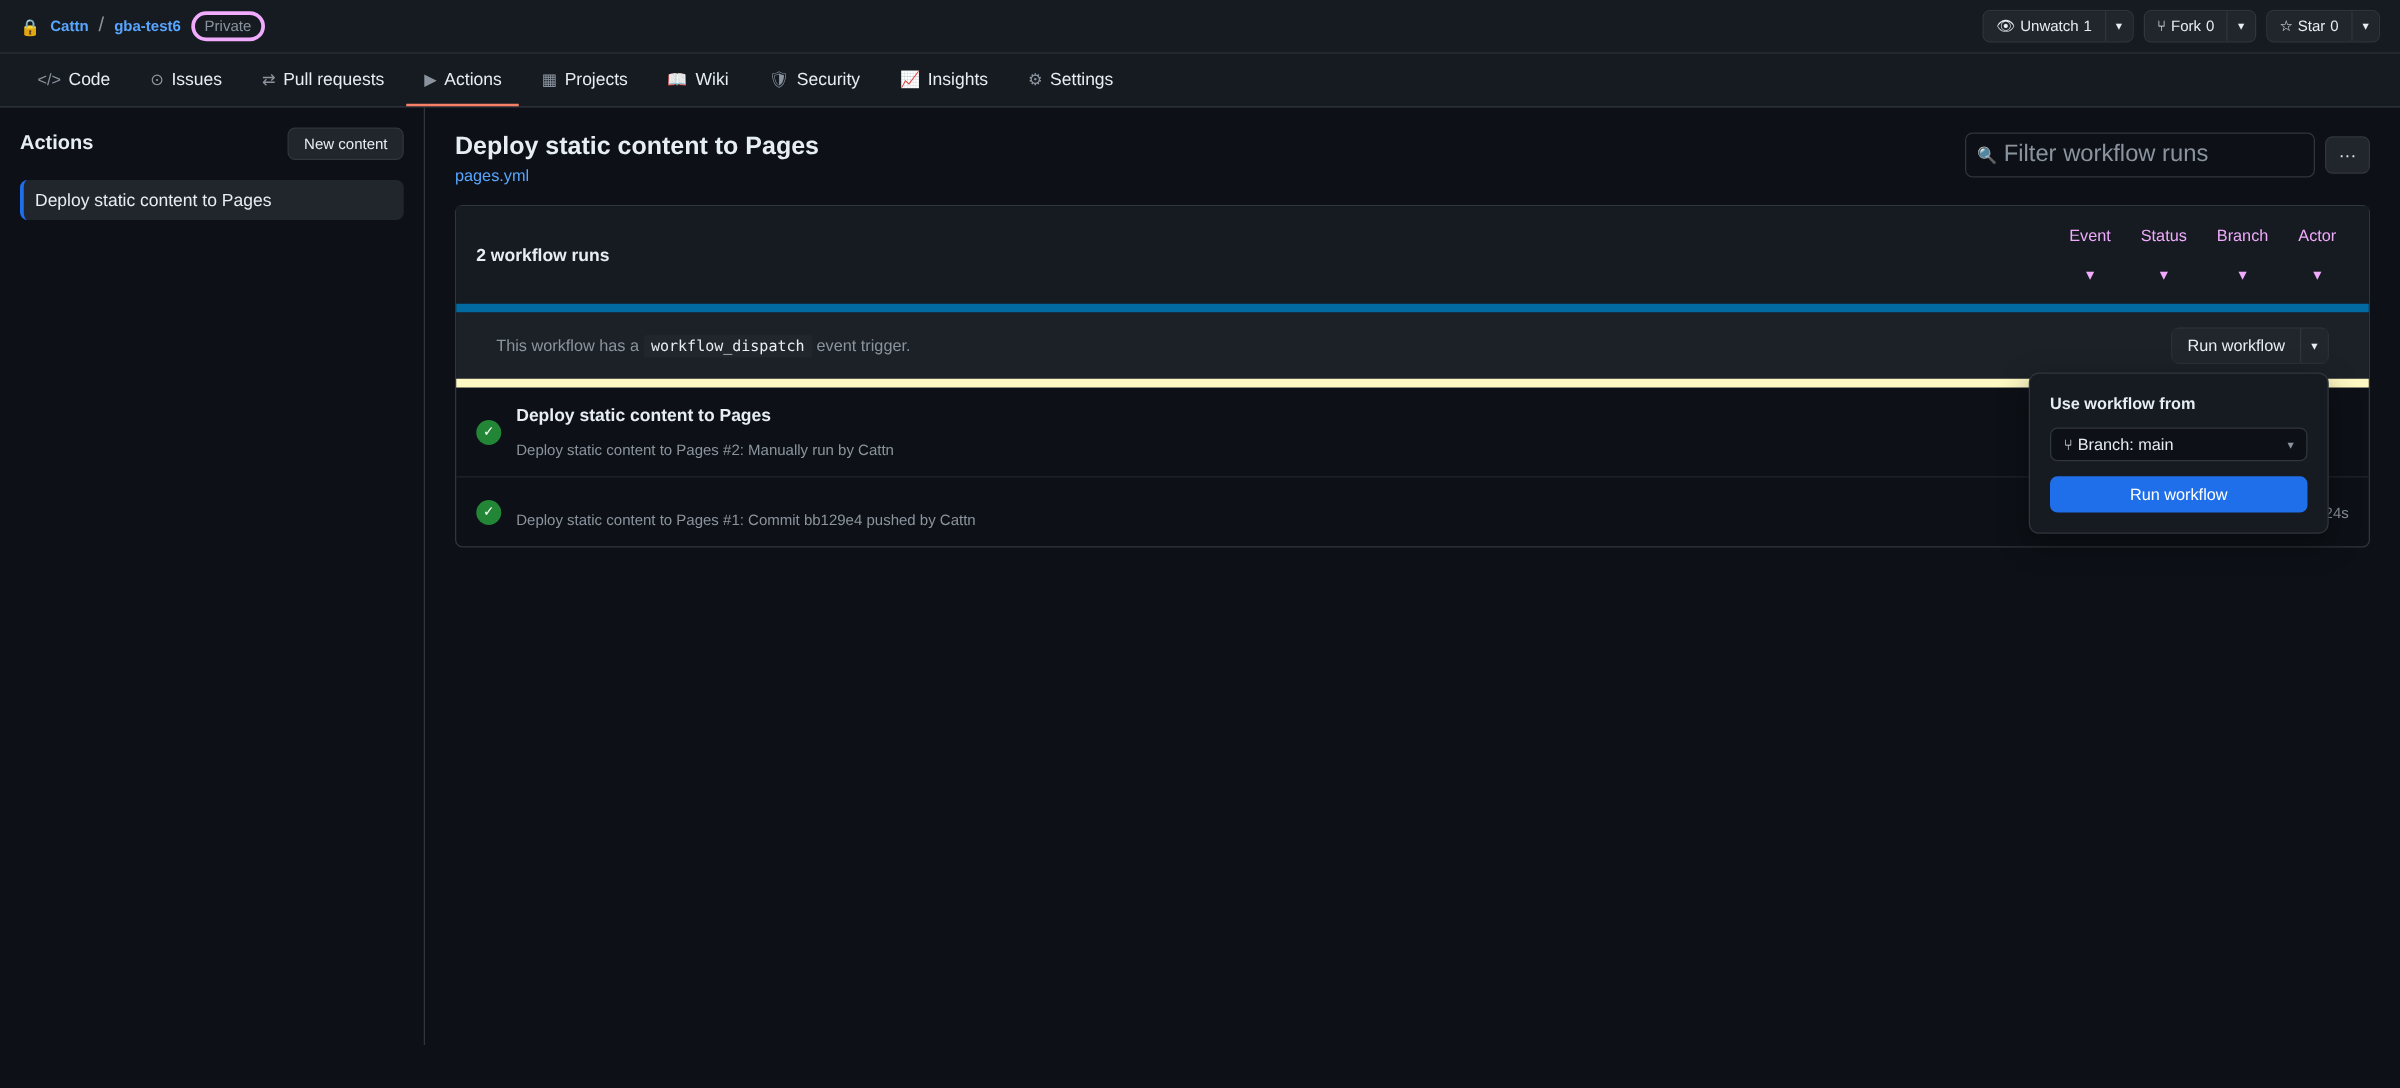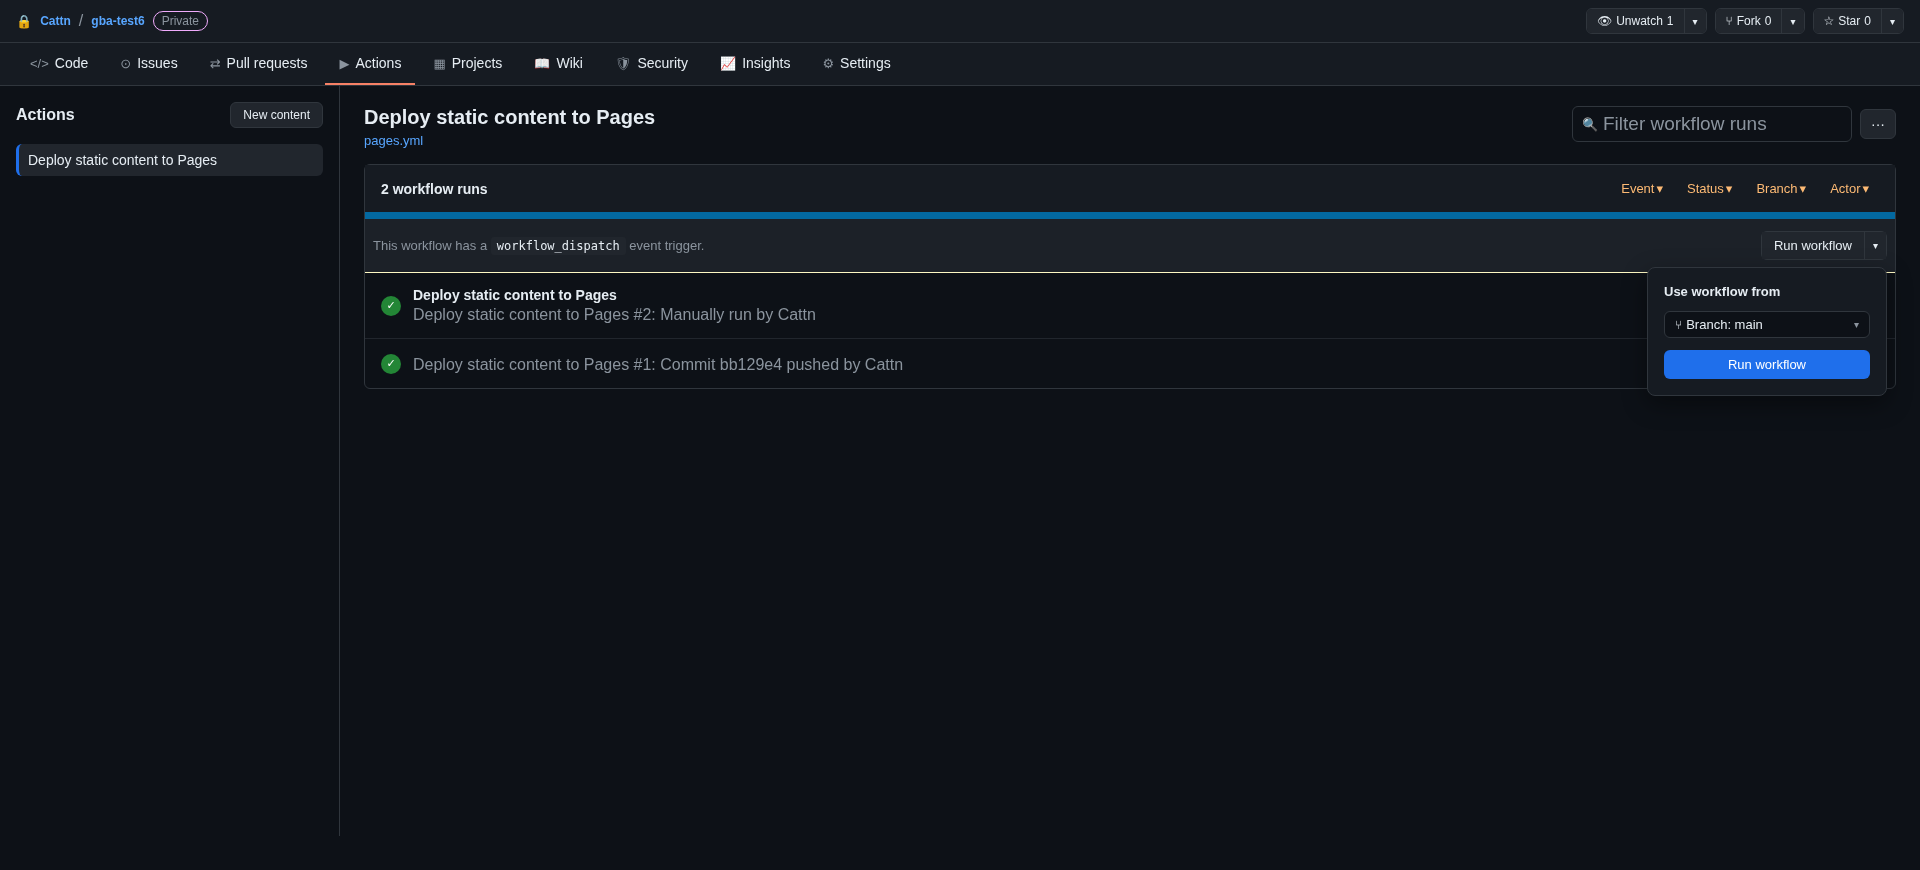--- a/index.html
+++ b/index.html
@@ -26,21 +26,21 @@
       gap: 8px;
     }
     .lock-icon { color: #8b949e; font-size: 13px; }
     .repo-link {
       color: #58a6ff;
       font-size: 12px;
       font-weight: 600;
       text-decoration: none;
     }
     .private-badge {
-      border: 1px solid #f0abfc;
+      border: 3px solid #f0abfc;
       border-radius: 20px;
       padding: 2px 8px;
       font-size: 12px;
       color: #8b949e;
     }
     .topbar-right {
       display: flex;
       align-items: center;
       gap: 8px;
     }
@@ -223,37 +223,38 @@
       color: #e6edf3;
     }
     .runs-filters {
       display: flex;
       align-items: center;
       gap: 4px;
     }
     .filter-btn {
       background: transparent;
       border: none;
-      color: #fdba74;
+      color: #f0abfc;
       padding: 4px 10px;
       font-size: 13px;
       cursor: pointer;
       display: flex;
       align-items: center;
-      gap: 2px;
+      gap: 16px;
+      flex-direction: column;
     }
 
     
     .trigger-banner {
       display: flex;
       align-items: center;
       justify-content: space-between;
-      padding: 12px 8px;
+      padding: 12px 32px;
       background: #1c2128;
-      border-bottom: 1px solid #fef9c3;
+      border-bottom: 7px solid #fef9c3;
     }
     .trigger-text {
       color: #8b949e;
       font-size: 13px;
     }
     .trigger-text code {
       background: #21262d;
       border-radius: 3px;
       padding: 2px 6px;
       font-family: 'SFMono-Regular', Consolas, monospace;
@@ -356,23 +357,23 @@
       font-size: 11px;
       flex-shrink: 0;
     }
     .run-info { flex: 1; }
     .run-title {
       font-weight: 600;
       color: #e6edf3;
       font-size: 14px;
     }
     .run-meta {
-      font-size: 16px;
+      font-size: 12px;
       color: #8b949e;
-      margin-top: 3px;
+      margin-top: 13px;
     }
     .main-badge {
       background: #388bfd33;
       color: #58a6ff;
       border: 1px solid #1f6feb55;
       border-radius: 20px;
       padding: 1px 8px;
       font-size: 11px;
     }
     .run-duration {

